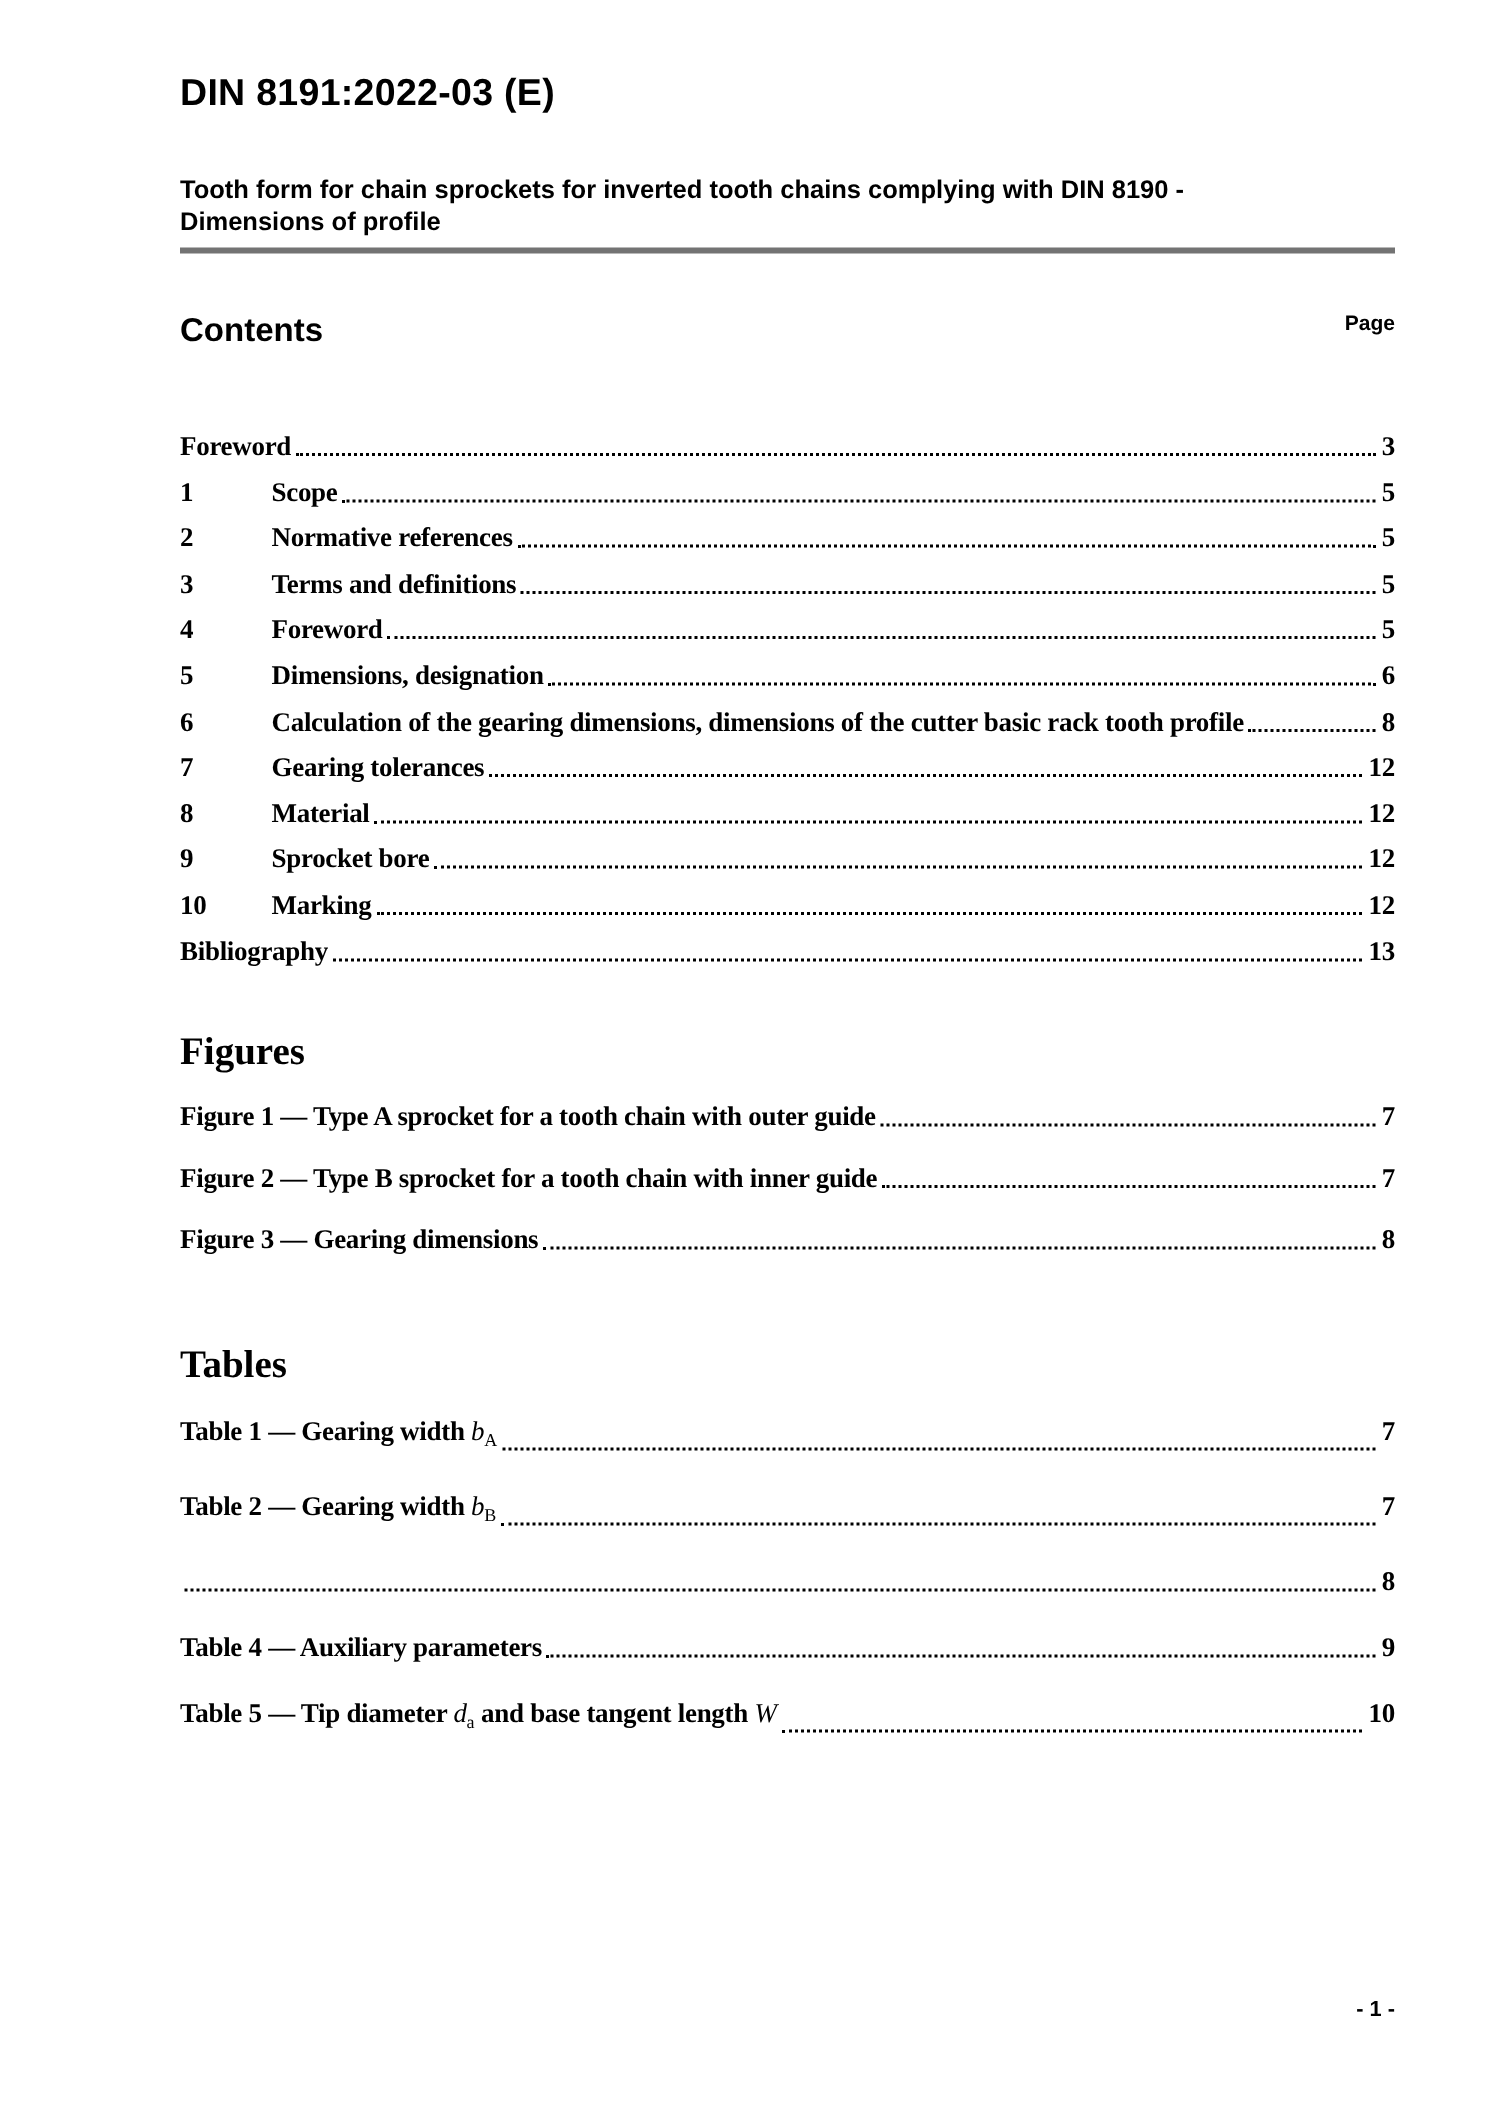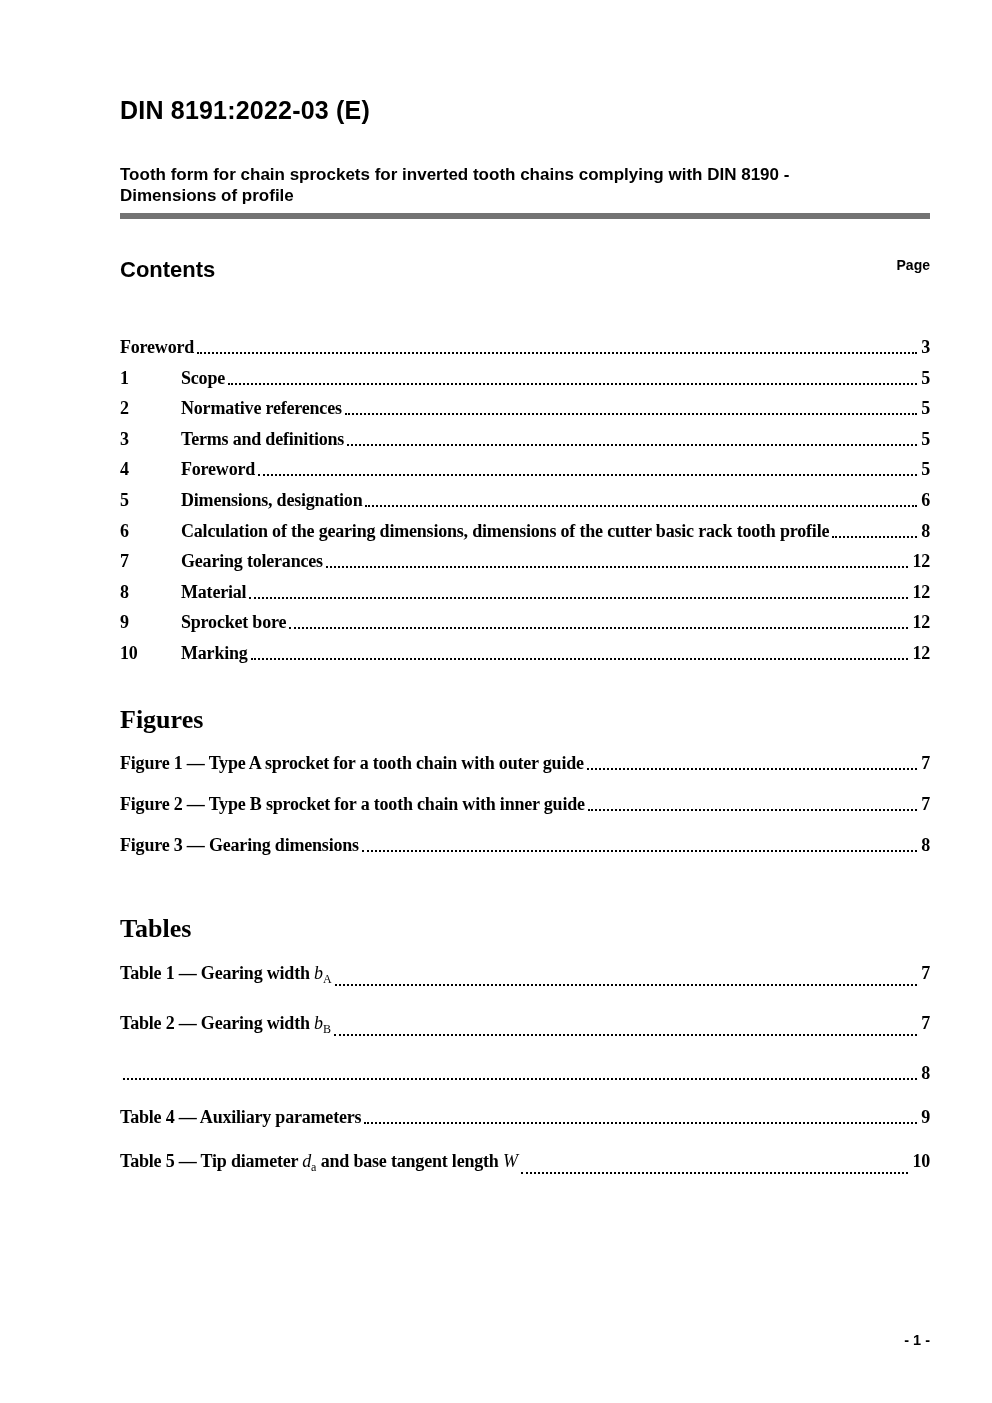--- a/index.html
+++ b/index.html
@@ -12,33 +12,33 @@
     position: relative;
     overflow: hidden;
   }
   .page {
     position: absolute; inset: 0;
     padding: 0 62px 0 120px;
   }
 
   
   .doc-title {
-    margin: 0; padding-top: 96px;
+    margin: 0; padding-top: 48px;
     font-family: "Liberation Sans", sans-serif;
     font-weight: bold;
     font-size: 25px; line-height: 28px;
     letter-spacing: 0.2px;
   }
   .doc-subtitle {
     margin-top: 41px;
     font-family: "Liberation Sans", sans-serif;
     font-weight: bold;
     font-size: 17px; line-height: 20.5px;
     padding-bottom: 7px;
-    border-bottom: 6px solid #737373;
+    border-bottom: 4px solid #737373;
     white-space: nowrap;
   }
 
   
   .contents-head {
     margin-top: 38px;
     display: flex; justify-content: space-between; align-items: flex-start;
   }
   .contents-title {
     font-family: "Liberation Sans", sans-serif;
@@ -172,20 +172,26 @@
         <span class="toc-title"><span>Sprocket bore</span></span>
         <span class="leader"></span>
         <span class="toc-page">12</span>
       </div>
       <div class="toc-row">
         <span class="toc-num">10</span>
         <span class="toc-title"><span>Marking</span></span>
         <span class="leader"></span>
         <span class="toc-page">12</span>
       </div>
+      <div class="toc-row">
+        <span class="toc-num empty"></span>
+        <span class="toc-title"><span>Bibliography</span></span>
+        <span class="leader"></span>
+        <span class="toc-page">13</span>
+      </div>
     </div>
 
   <h2 class="section-heading" id="figures-heading">Figures</h2>
   <div class="toc-list" id="figures-list">
       <div class="toc-row">
         <span class="toc-title"><span>Figure 1 — Type A sprocket for a tooth chain with outer guide</span></span>
         <span class="leader"></span>
         <span class="toc-page">7</span>
       </div>
       <div class="toc-row">

